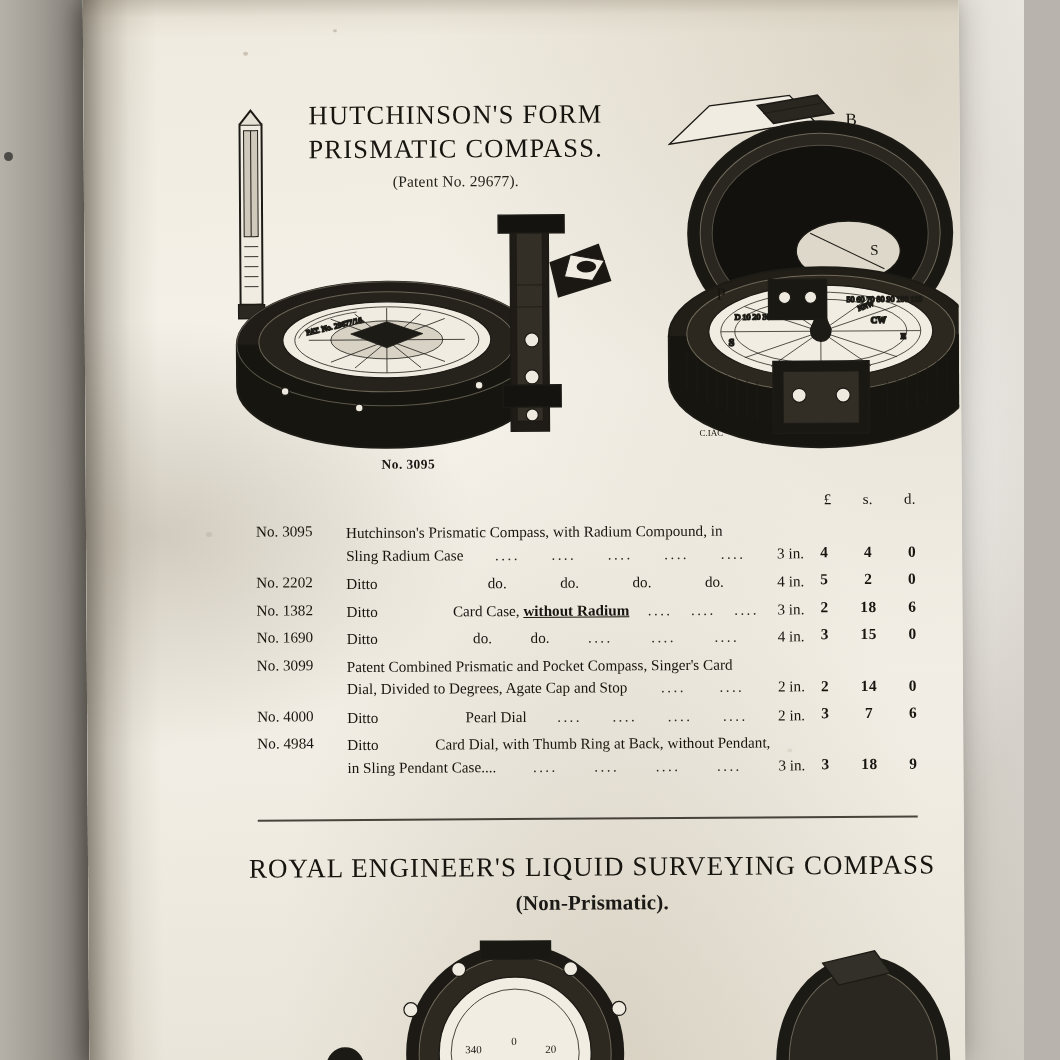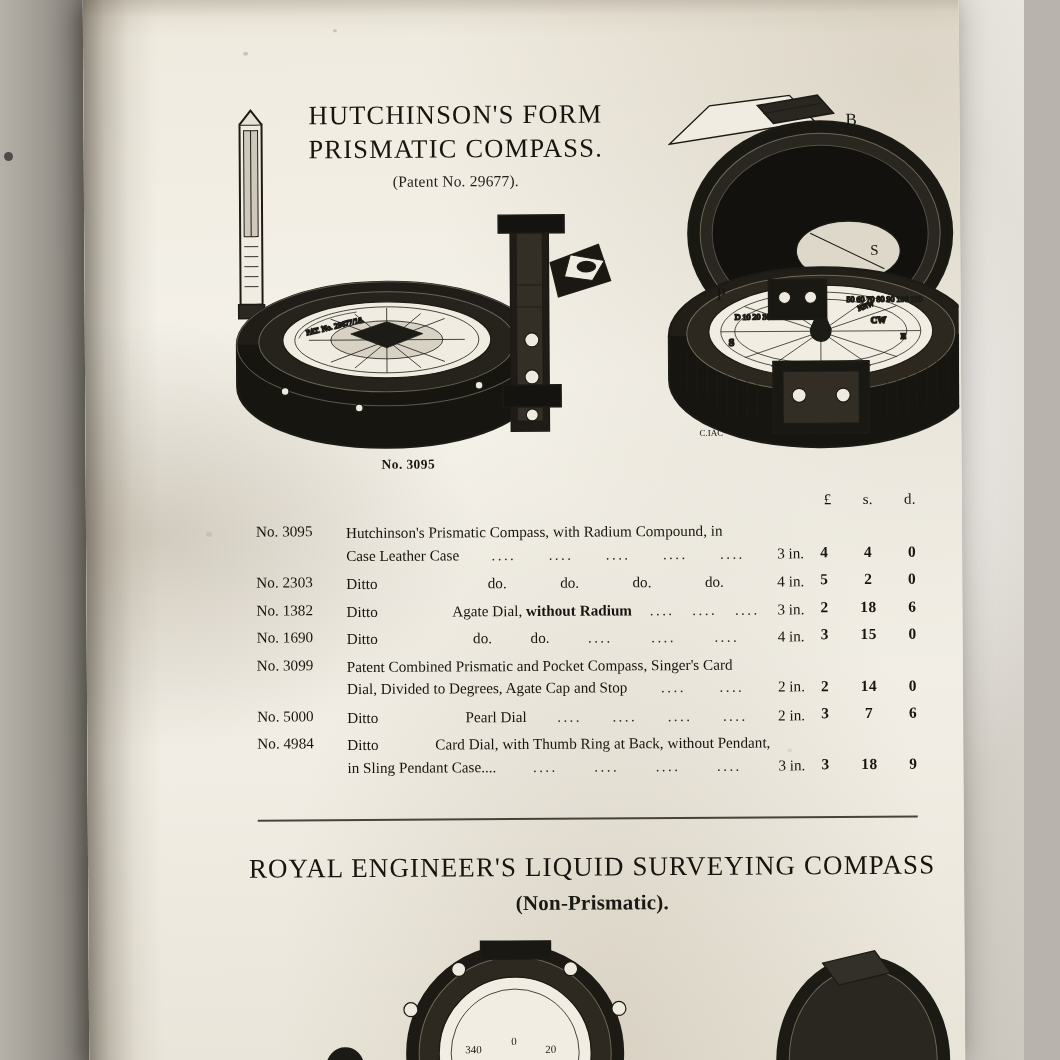--- a/index.html
+++ b/index.html
@@ -175,21 +175,21 @@
     font-weight: 700;
     letter-spacing: .5px;
     display: flex;
     justify-content: space-between;
     font-size: 15.4px;
   }
   .row .price.second-line { top: 24px; }
   .row.two-line { min-height: 46px; }
   .dots { letter-spacing: 2.4px; color: #2a2821; }
   .sz { white-space: nowrap; }
-  .b { font-weight: 700; }
+  .b { font-weight: 700; text-decoration: underline; }
   .spread { display: flex; justify-content: space-between; }
 
   
   .rule {
     position: absolute;
     left: 96px; top: 828px;
     width: 660px; height: 2px;
     background: #2a2720;
     opacity: .85;
   }
@@ -374,38 +374,38 @@
           <span>d.</span>
         </div>
 
         <div style="height:26px"></div>
 
         <div class="row two-line">
           <div class="no">No. 3095</div>
           <div class="desc">
             <div>Hutchinson's Prismatic Compass, with Radium Compound, in</div>
             <div class="spread">
-              <span>Case Leather Case</span>
+              <span>Sling Radium Case</span>
               <span class="dots">....</span>
               <span class="dots">....</span>
               <span class="dots">....</span>
               <span class="dots">....</span>
               <span class="dots">....</span>
               <span class="sz">3 in.</span>
             </div>
           </div>
           <div class="price second-line">
             <span>4</span>
             <span>4</span>
             <span>0</span>
           </div>
         </div>
 
         <div class="row">
-          <div class="no">No. 2303</div>
+          <div class="no">No. 2202</div>
           <div class="desc">
             <div class="spread">
               <span style="width:88px">Ditto</span>
               <span>do.</span>
               <span>do.</span>
               <span>do.</span>
               <span>do.</span>
               <span class="sz">4 in.</span>
             </div>
           </div>
@@ -415,21 +415,21 @@
             <span>0</span>
           </div>
         </div>
 
         <div class="row">
           <div class="no">No. 1382</div>
           <div class="desc">
             <div class="spread">
               <span style="width:88px">Ditto</span>
               <span>
-                <span>Agate Dial, </span><span class="b">without Radium</span>
+                <span>Card Case, </span><span class="b">without Radium</span>
               </span>
               <span class="dots">....</span>
               <span class="dots">....</span>
               <span class="dots">....</span>
               <span class="sz">3 in.</span>
             </div>
           </div>
           <div class="price">
             <span>2</span>
             <span>18</span>
@@ -469,21 +469,21 @@
             </div>
           </div>
           <div class="price second-line">
             <span>2</span>
             <span>14</span>
             <span>0</span>
           </div>
         </div>
 
         <div class="row">
-          <div class="no">No. 5000</div>
+          <div class="no">No. 4000</div>
           <div class="desc">
             <div class="spread">
               <span style="width:88px">Ditto</span>
               <span>Pearl Dial</span>
               <span class="dots">....</span>
               <span class="dots">....</span>
               <span class="dots">....</span>
               <span class="dots">....</span>
               <span class="sz">2 in.</span>
             </div>

